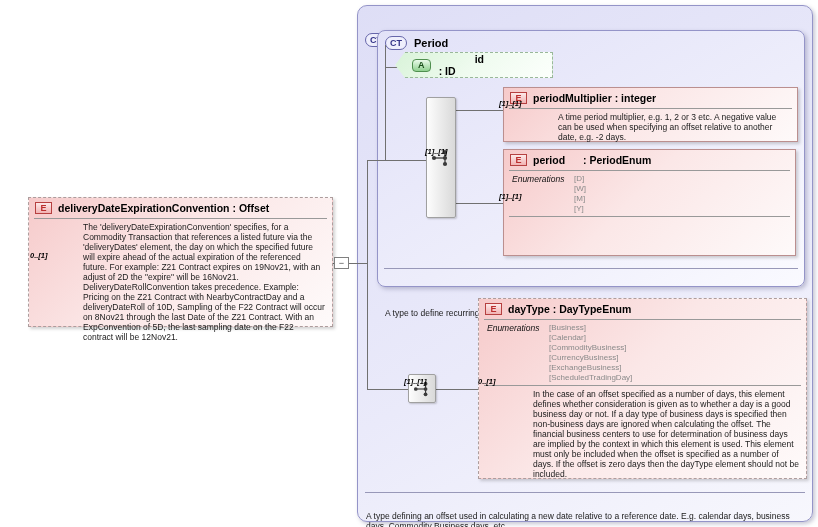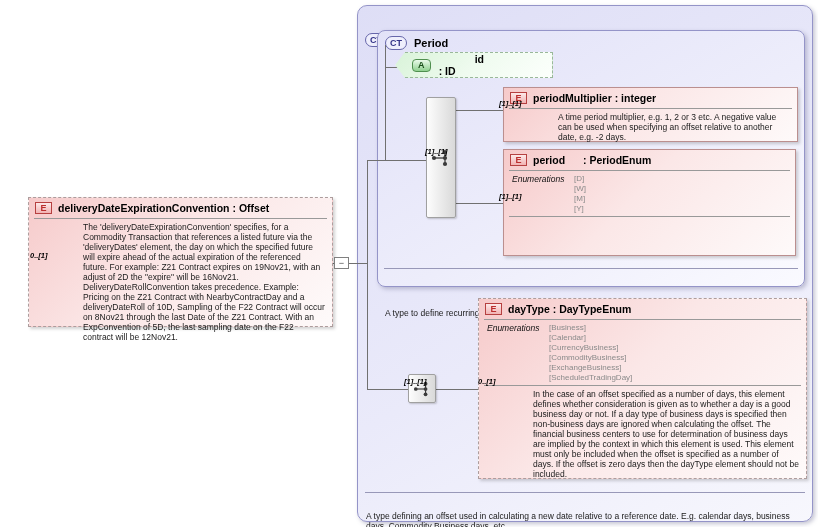--- a/index.html
+++ b/index.html
@@ -213,22 +213,22 @@
   <div class="el-header">
     <span class="e-badge">E</span>
     <span><span>dayType</span> <span>: DayTypeEnum</span></span>
   </div>
   <div class="sep"></div>
   <div class="enum-section">
     <span class="enum-label">Enumerations</span>
     <div class="enum-values">
       <div>[Business]</div>
       <div>[Calendar]</div>
+      <div>[CommodityBusiness]</div>
       <div>[CurrencyBusiness]</div>
-      <div>[CommodityBusiness]</div>
       <div>[ExchangeBusiness]</div>
       <div>[ScheduledTradingDay]</div>
     </div>
   </div>
   <div class="sep"></div>
   <div class="doc">In the case of an offset specified as a number of days, this element defines whether consideration is given as to whether a day is a good business day or not. If a day type of business days is specified then non-business days are ignored when calculating the offset. The financial business centers to use for determination of business days are implied by the context in which this element is used. This element must only be included when the offset is specified as a number of days. If the offset is zero days then the dayType element should not be included.</div>
 </div>
 
 <div class="abs el-box optional" style="left:28px; top:197px; width:305px; height:130px;">
   <div class="el-header">

